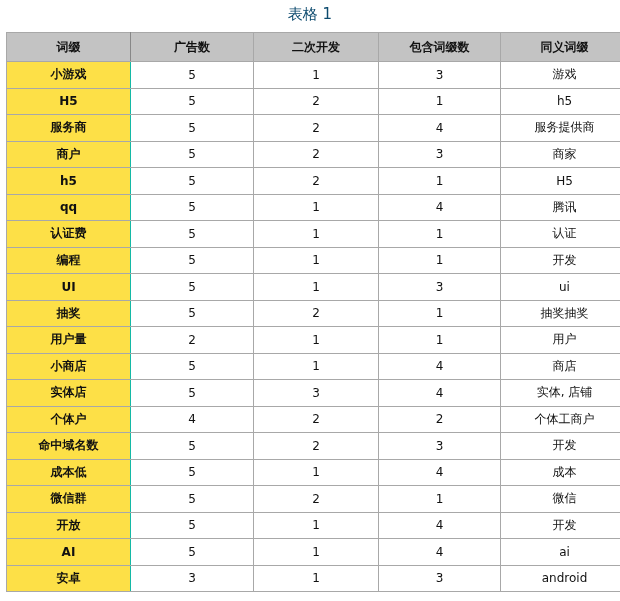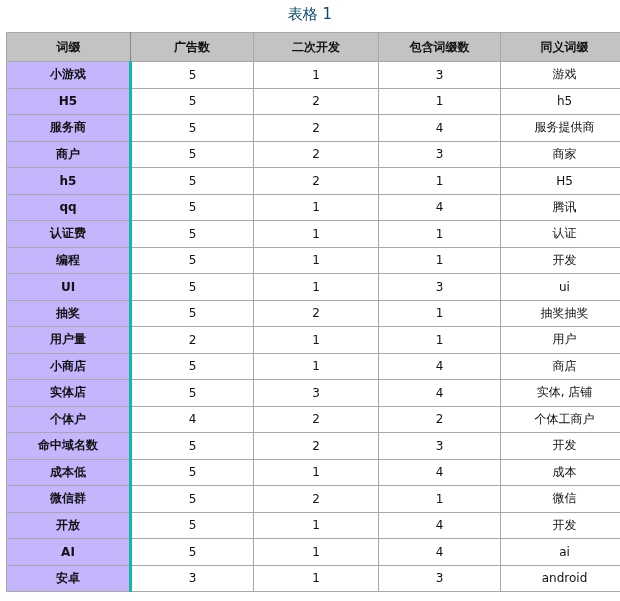--- a/index.html
+++ b/index.html
@@ -5,21 +5,21 @@
     html, body { margin: 0; padding: 0; background: #ffffff; }
     body { width: 620px; height: 601px; overflow: hidden; position: relative;
            font-family: "DejaVu Sans", "Liberation Sans", sans-serif; color: #111; }
     .caption { position: absolute; top: 5px; left: 0; width: 620px; text-align: center;
                font-size: 15px; color: #0c4a6e; }
     table { position: absolute; top: 32px; left: 6px; border-collapse: collapse;
             table-layout: fixed; width: 622px; font-size: 12px; }
     th, td { border: 1px solid #a8a8a8; text-align: center; padding: 0; height: 25.5px;
              white-space: nowrap; overflow: hidden; }
     th { background: #c3c3c3; font-weight: bold; height: 28px; color: #111; }
-    td.key { background: #c4b5fd; font-weight: bold; border-right: 3px solid #14b8a6; }
+    td.key { background: #fde047; font-weight: bold; border-right: 1px solid #14b8a6; }
     th.key { border-right: 1px solid #888; }
     td { background: #ffffff; }
     col.c0 { width: 124px; } col.c1 { width: 123px; } col.c2 { width: 125px; }
     col.c3 { width: 122px; } col.c4 { width: 128px; }
   </style>
 </head>
 <body>
 
 <div class="caption">表格 1</div>
 

